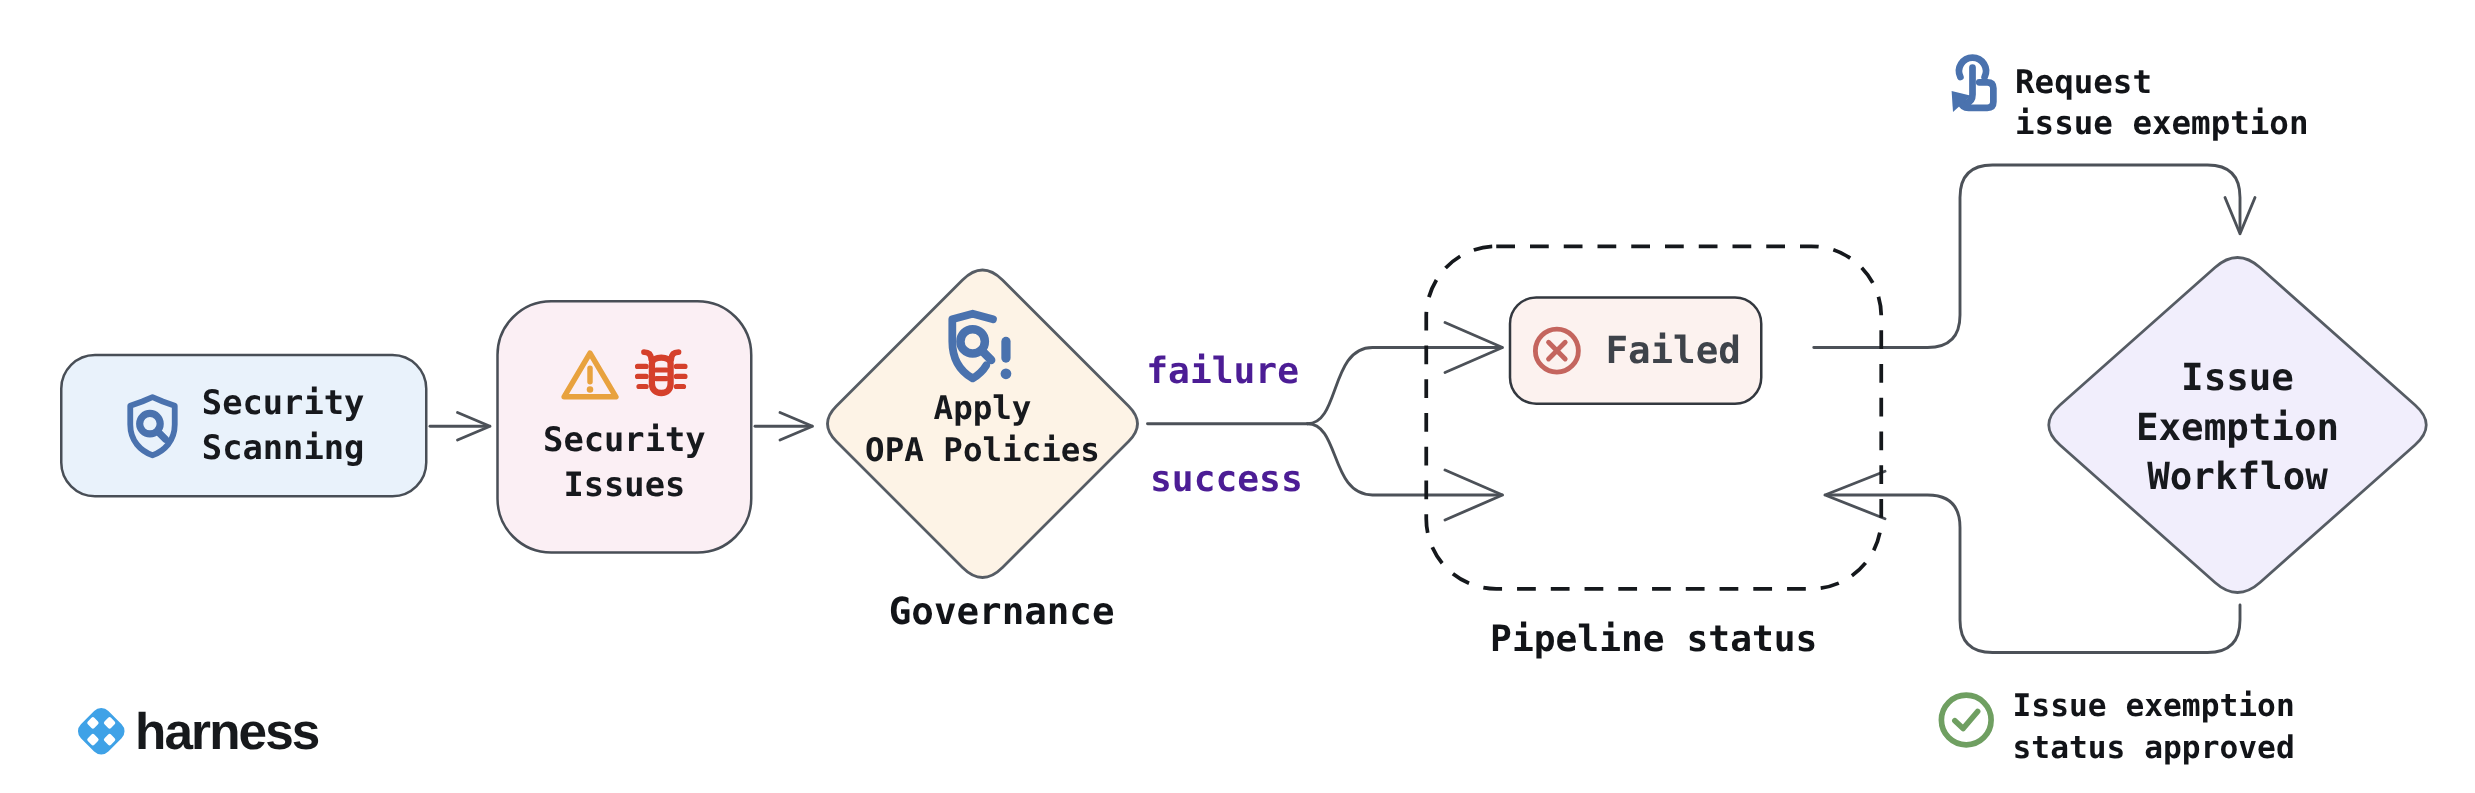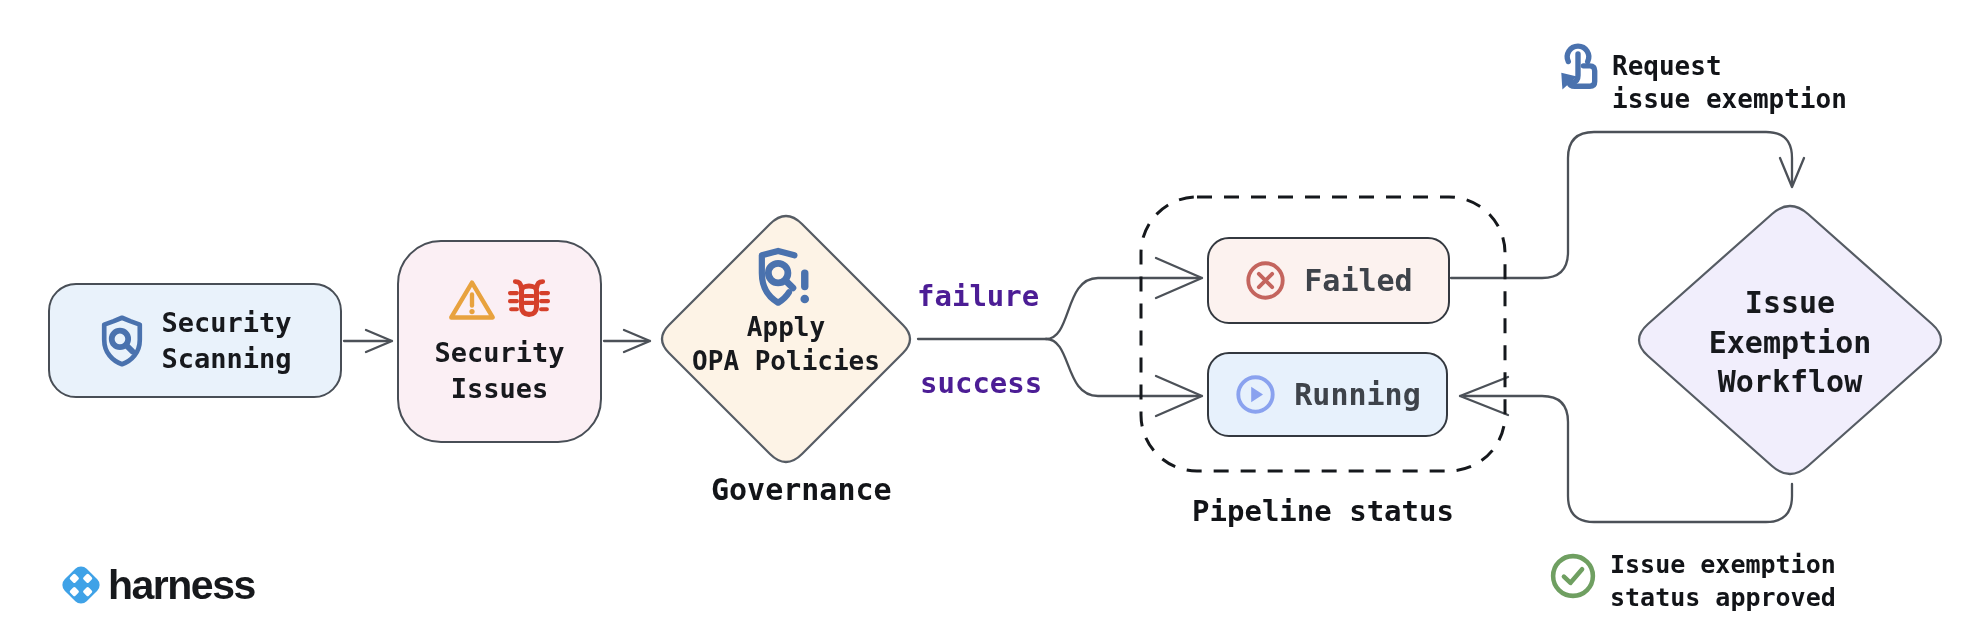--- a/index.html
+++ b/index.html
@@ -12,21 +12,21 @@
   .node{
     position:absolute;display:flex;align-items:center;justify-content:center;
     border:2.2px solid #484e56;background:#fff;box-sizing:border-box;
   }
   .node .txt{font-weight:700;text-align:center;line-height:1.3;color:#17191d;}
   #node-security-scanning{left:48px;top:283px;width:294px;height:115px;border-radius:28px;background:#e9f2fb;gap:15px;}
   #node-security-scanning .txt{font-size:27px;text-align:left;}
   #node-security-issues{left:397px;top:240px;width:205px;height:203px;border-radius:44px;background:#fbeff4;flex-direction:column;gap:12px;}
   #node-security-issues .txt{font-size:27px;}
   .icon-row{display:flex;align-items:center;gap:10px;}
-  #node-failed{left:1207px;top:237px;width:243px;height:87px;border-radius:22px;background:#fcf2ef;gap:17px;border-color:#33383f;}
+  #node-failed{left:1207px;top:237px;width:203px;height:87px;border-radius:22px;background:#fcf2ef;gap:17px;border-color:#33383f;}
   #node-running{left:1207px;top:352px;width:241px;height:85px;border-radius:22px;background:#e7f1fc;gap:17px;border-color:#33383f;}
   .status-txt{font-size:30px;font-weight:700;color:#3e434a;}
   .diamond-label{position:absolute;text-align:center;font-weight:700;line-height:1.32;color:#17191d;}
   #label-apply-opa{left:666px;top:310px;width:240px;font-size:26px;}
   #label-issue-exemption{left:1660px;top:283px;width:260px;font-size:30px;}
   .edge-label{position:absolute;font-size:29px;font-weight:700;color:#4c1d95;}
   #label-failure{left:917px;top:279px;}
   #label-success{left:920px;top:366px;}
   .caption{position:absolute;font-size:30px;font-weight:700;color:#121418;}
   #caption-governance{left:711px;top:472px;}
@@ -137,27 +137,20 @@
   <div class="node" id="node-failed">
     <svg width="43" height="43" viewBox="0 0 40 40">
       <g fill="none" stroke="#c4655e" stroke-width="3.6" stroke-linecap="round">
         <circle cx="20" cy="20" r="16"></circle>
         <path d="M13.8 13.8 L26.2 26.2 M26.2 13.8 L13.8 26.2"></path>
       </g>
     </svg>
     <div class="status-txt">Failed</div>
   </div>
 
-  <div class="node" id="node-running">
-    <svg width="43" height="43" viewBox="0 0 40 40">
-      <circle cx="20" cy="20" r="16" fill="none" stroke="#8aa2ef" stroke-width="3.6"></circle>
-      <path d="M16 12.8 L27 20 L16 27.2 Z" fill="#8aa2ef"></path>
-    </svg>
-    <div class="status-txt">Running</div>
-  </div>
 
   <div class="caption" id="caption-pipeline-status">Pipeline status</div>
 
   <div class="diamond-label" id="label-issue-exemption">
     <span>Issue</span><br>
     <span>Exemption</span><br>
     <span>Workflow</span>
   </div>
 
   <svg class="abs" style="left:1554px;top:40px;" width="48" height="56" viewBox="0 0 44 52">

